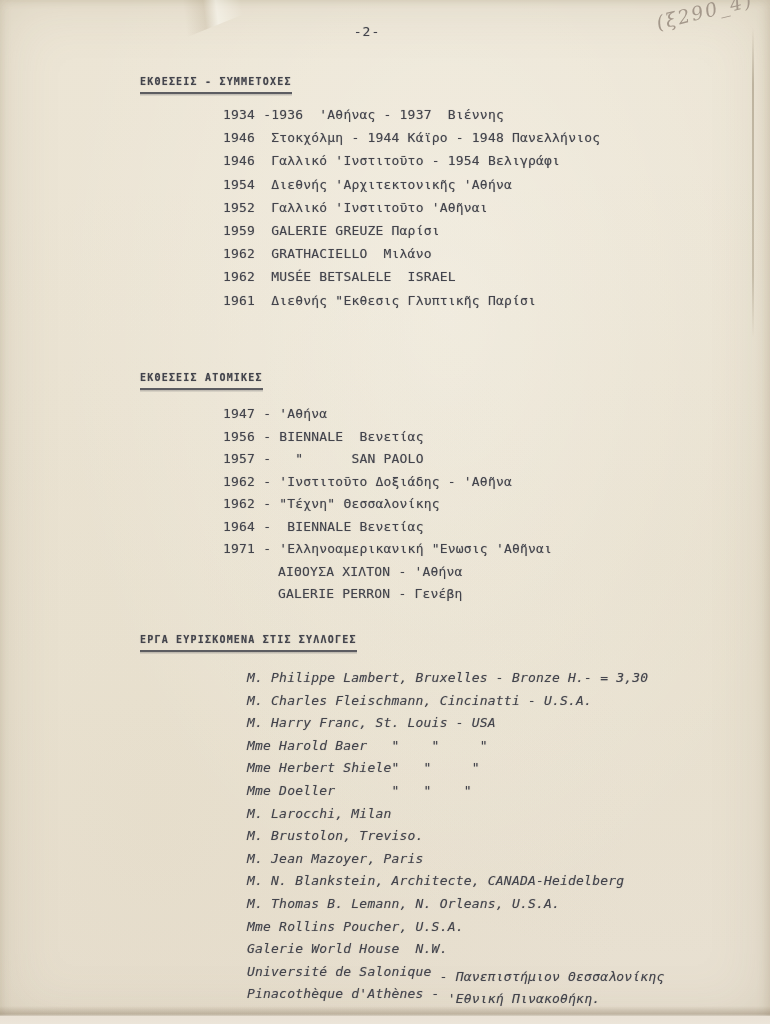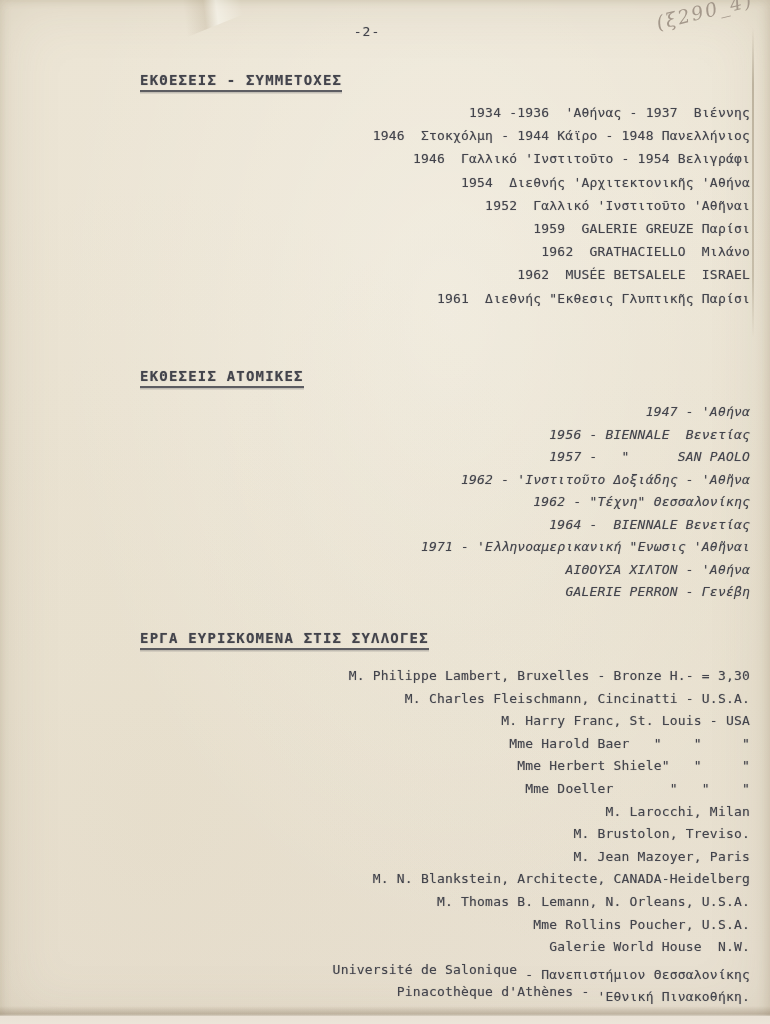--- a/index.html
+++ b/index.html
@@ -51,39 +51,39 @@
     text-align:center;font-size:13px;letter-spacing:1px;
     text-shadow:0 0 1px rgba(67,68,76,0.45);
   }
   
   .section{position:absolute;left:140px;width:610px;}
   .s1{top:70px;}
   .s2{top:366px;}
   .s3{top:628px;}
   .heading{
     display:inline-block;margin:0;
-    font-size:14px;font-weight:bold;letter-spacing:1.2px;
+    font-size:10px;font-weight:bold;letter-spacing:1.2px;
     line-height:16px;padding-bottom:2px;
     border-bottom:2.5px solid rgba(67,68,76,0.85);
     box-shadow:0 1.5px 0 rgba(67,68,76,0.25);
     text-shadow:0 0 1px rgba(67,68,76,0.5);
     white-space:pre;
   }
-  ul.items{list-style:none;margin:0;padding:0;text-align:right;}
+  ul.items{list-style:none;margin:0;padding:0;}
   .s1 ul.items{margin:9px 0 0 83px;}
   .s2 ul.items{margin:13px 0 0 83px;}
   .s3 ul.items{margin:15px 0 0 107px;}
   ul.items li{
     white-space:pre;
     font-size:13px;letter-spacing:0.2px;
     text-shadow:0 0 1px rgba(67,68,76,0.42);
   }
   .s1 ul.items li{line-height:23.2px;}
-  .s2 ul.items li{line-height:22.5px;font-style:italic;}
-  .s3 ul.items li{line-height:22.6px;}
+  .s2 ul.items li{line-height:22.5px;}
+  .s3 ul.items li{line-height:22.6px;font-style:italic;}
   li.sub{padding-left:55px;}
   span.low{position:relative;top:5px;}
 </style>
 </head>
 <body>
 
 <div class="page">
 
   <div class="crease-topleft"></div>
   <div class="edge-line"></div>

